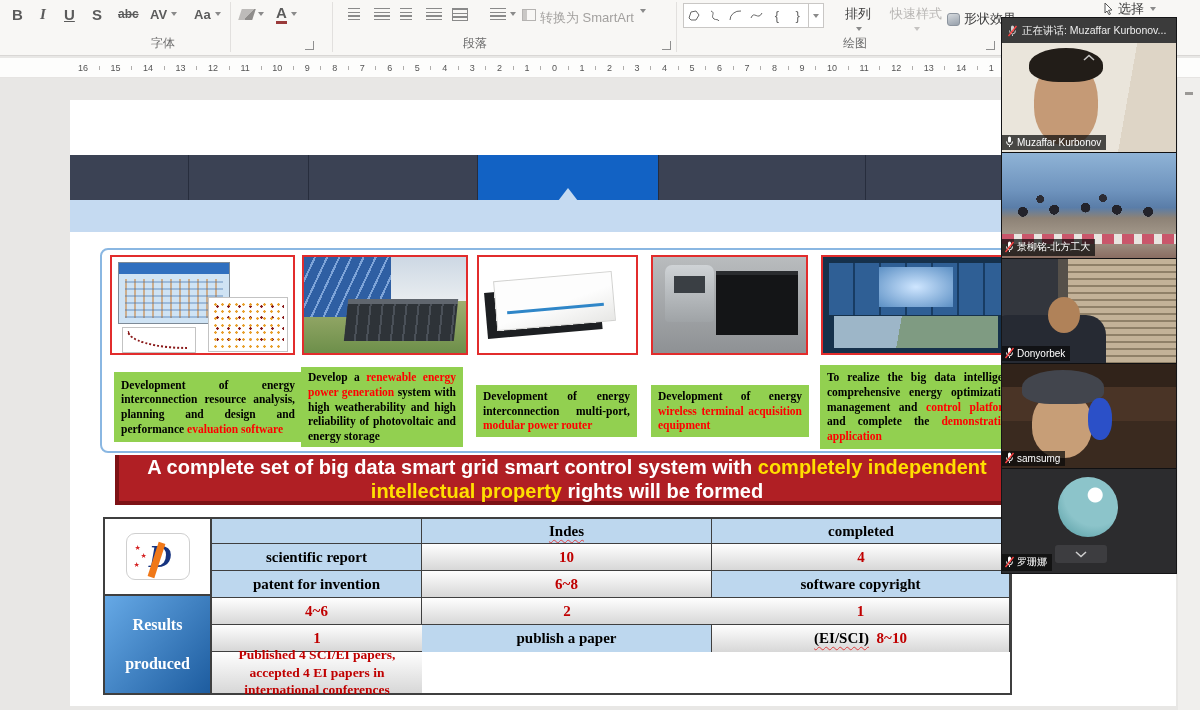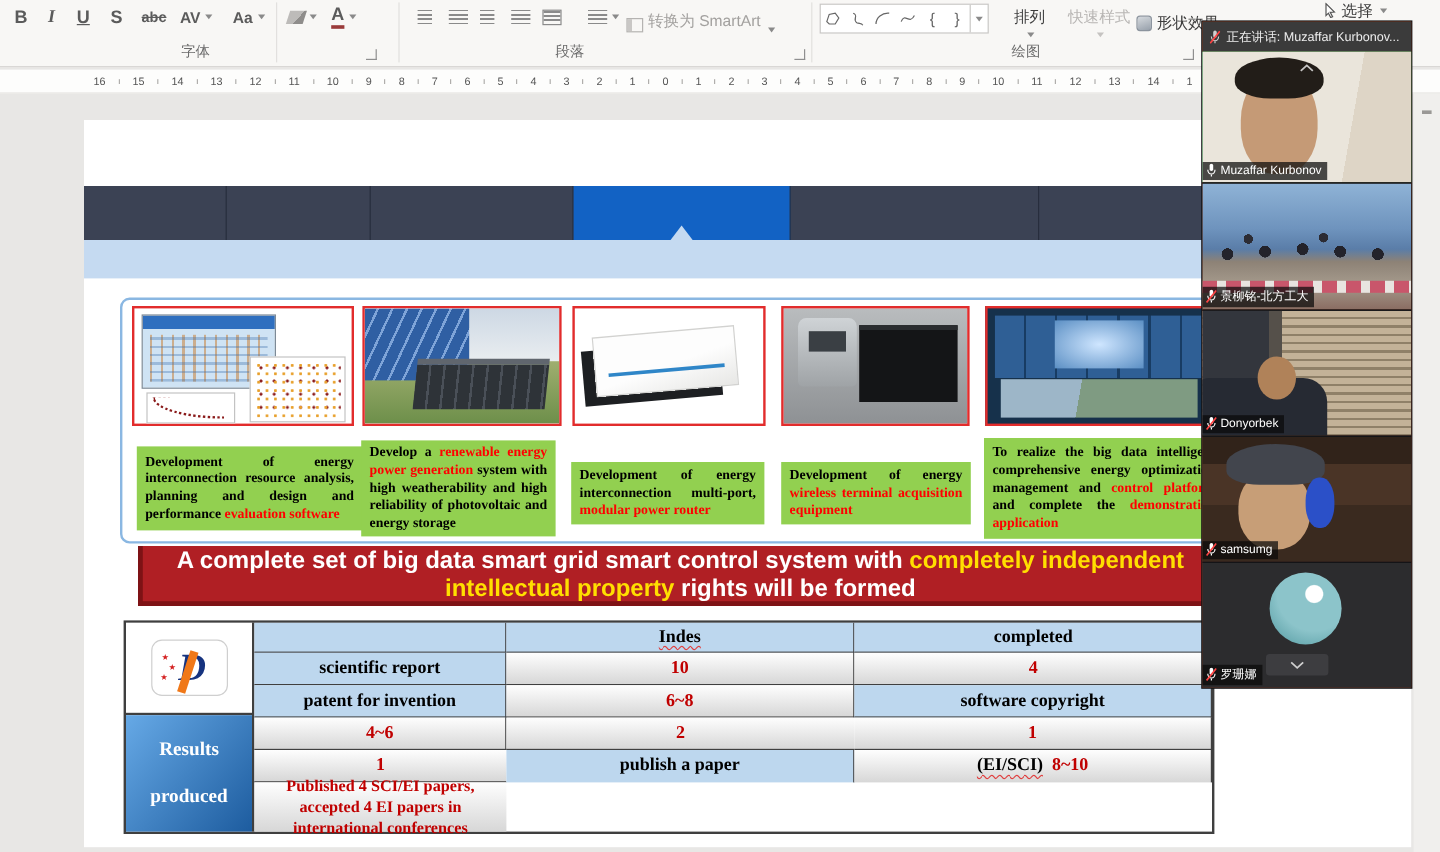--- a/index.html
+++ b/index.html
@@ -8,21 +8,21 @@
 
   
   #ribbon{position:absolute;left:0;top:0;width:1200px;height:56px;background:#f8f7f5;border-bottom:1px solid #d9d7d5}
   .rbtn{position:absolute;top:3px;height:22px;display:flex;align-items:center;gap:2px;color:#5b5b5b;font-weight:bold;font-size:15px}
   .caret{width:0;height:0;border-left:3px solid transparent;border-right:3px solid transparent;border-top:4px solid #8a8a8a;margin-left:2px}
   .glabel{position:absolute;top:35px;font-size:12px;color:#6b6b6b;transform:translateX(-50%)}
   .launcher{position:absolute;top:41px;width:9px;height:9px;border-right:1px solid #8f8f8f;border-bottom:1px solid #8f8f8f}
   .vdiv{position:absolute;top:2px;width:1px;height:50px;background:#e2e0de}
   .pline{width:16px;height:13px;background:repeating-linear-gradient(180deg,#8a8a8a 0 1.5px,transparent 1.5px 3.6px)}
   .pline.narrow{width:12px}
-  #smartart{position:absolute;left:522px;top:9px;display:flex;align-items:flex-end;gap:4px;color:#a3a19f;font-size:13px}
+  #smartart{position:absolute;left:522px;top:9px;display:flex;align-items:flex-start;gap:4px;color:#a3a19f;font-size:13px}
   #smartart .sicon{width:14px;height:12px;border:1px solid #b5b3b1;background:linear-gradient(90deg,#c9c7c5 0 4px,transparent 4px 6px)}
   #shapebox{position:absolute;left:683px;top:3px;width:141px;height:25px;background:#fff;border:1px solid #c9c7c5;display:flex;align-items:center}
   #shapebox .shp{flex:1;text-align:center;color:#666;font-size:13px;display:flex;align-items:center;justify-content:center}
   #shapebox .gal-caret{width:15px;height:100%;border-left:1px solid #c9c7c5;display:flex;align-items:center;justify-content:center}
   .stack{position:absolute;display:flex;flex-direction:column;align-items:center;font-size:13px;color:#3c3c3c}
   .stack .caret{margin-top:4px}
   .disabled{color:#b8b6b4}
   .disabled .caret{border-top-color:#c5c3c1}
   #shape-effects{position:absolute;left:947px;top:10px;display:flex;align-items:center;gap:4px;font-size:13px;color:#3c3c3c}
   #shape-effects .cube{width:13px;height:13px;border-radius:3px;background:linear-gradient(160deg,#d6dade,#97a0ab);border:1px solid #8c949e}

